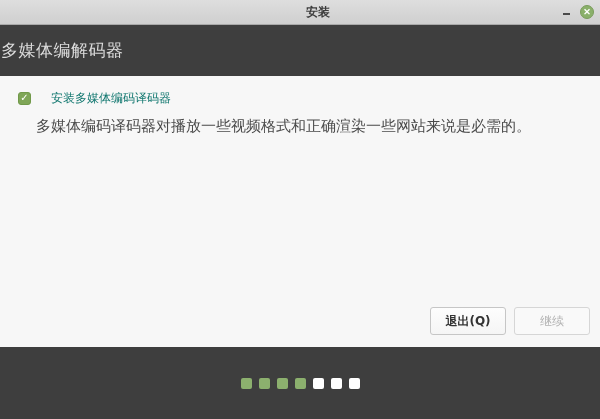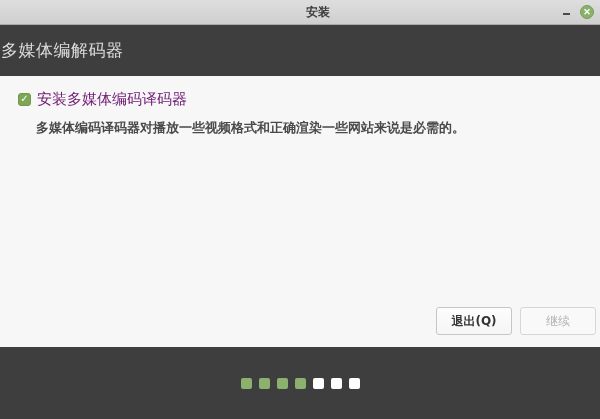--- a/index.html
+++ b/index.html
@@ -67,28 +67,28 @@
   }
   .checkbox-row { display: flex; align-items: center; }
   .checkbox-box {
     width: 13px; height: 13px; border-radius: 3px;
     background: var(--checkbox-green, #7fa657);
     border: 1px solid #71994a;
     display: flex; align-items: center; justify-content: center;
     box-sizing: border-box; flex: 0 0 13px;
   }
   .check-glyph { color: #ffffff; font-size: 10px; font-weight: bold; line-height: 1; margin-top: -1px; }
-  .checkbox-label { margin-left: 6px; font-size: 15px; color: #701a75; }
+  .checkbox-label { margin-left: 20px; font-size: 12px; color: #0f766e; }
   .description {
-    margin: 10px 12px 0 18px; font-size: 13px; color: #4a4a4a; font-weight: bold;
+    margin: 10px 12px 0 18px; font-size: 15px; color: #4a4a4a;
   }
 
   
   .button-row {
-    position: absolute; right: 4px; bottom: 12px;
+    position: absolute; right: 10px; bottom: 12px;
     display: flex; gap: 8px;
   }
   .btn {
     min-width: 76px; height: 28px;
     background: linear-gradient(#fdfdfd, #f5f5f5);
     border: 1px solid #c6c6c6; border-radius: 3px;
     font-size: 12px; color: #333333; font-weight: bold;
     font-family: inherit;
     display: flex; align-items: center; justify-content: center;
     padding: 0 10px; box-sizing: border-box;

